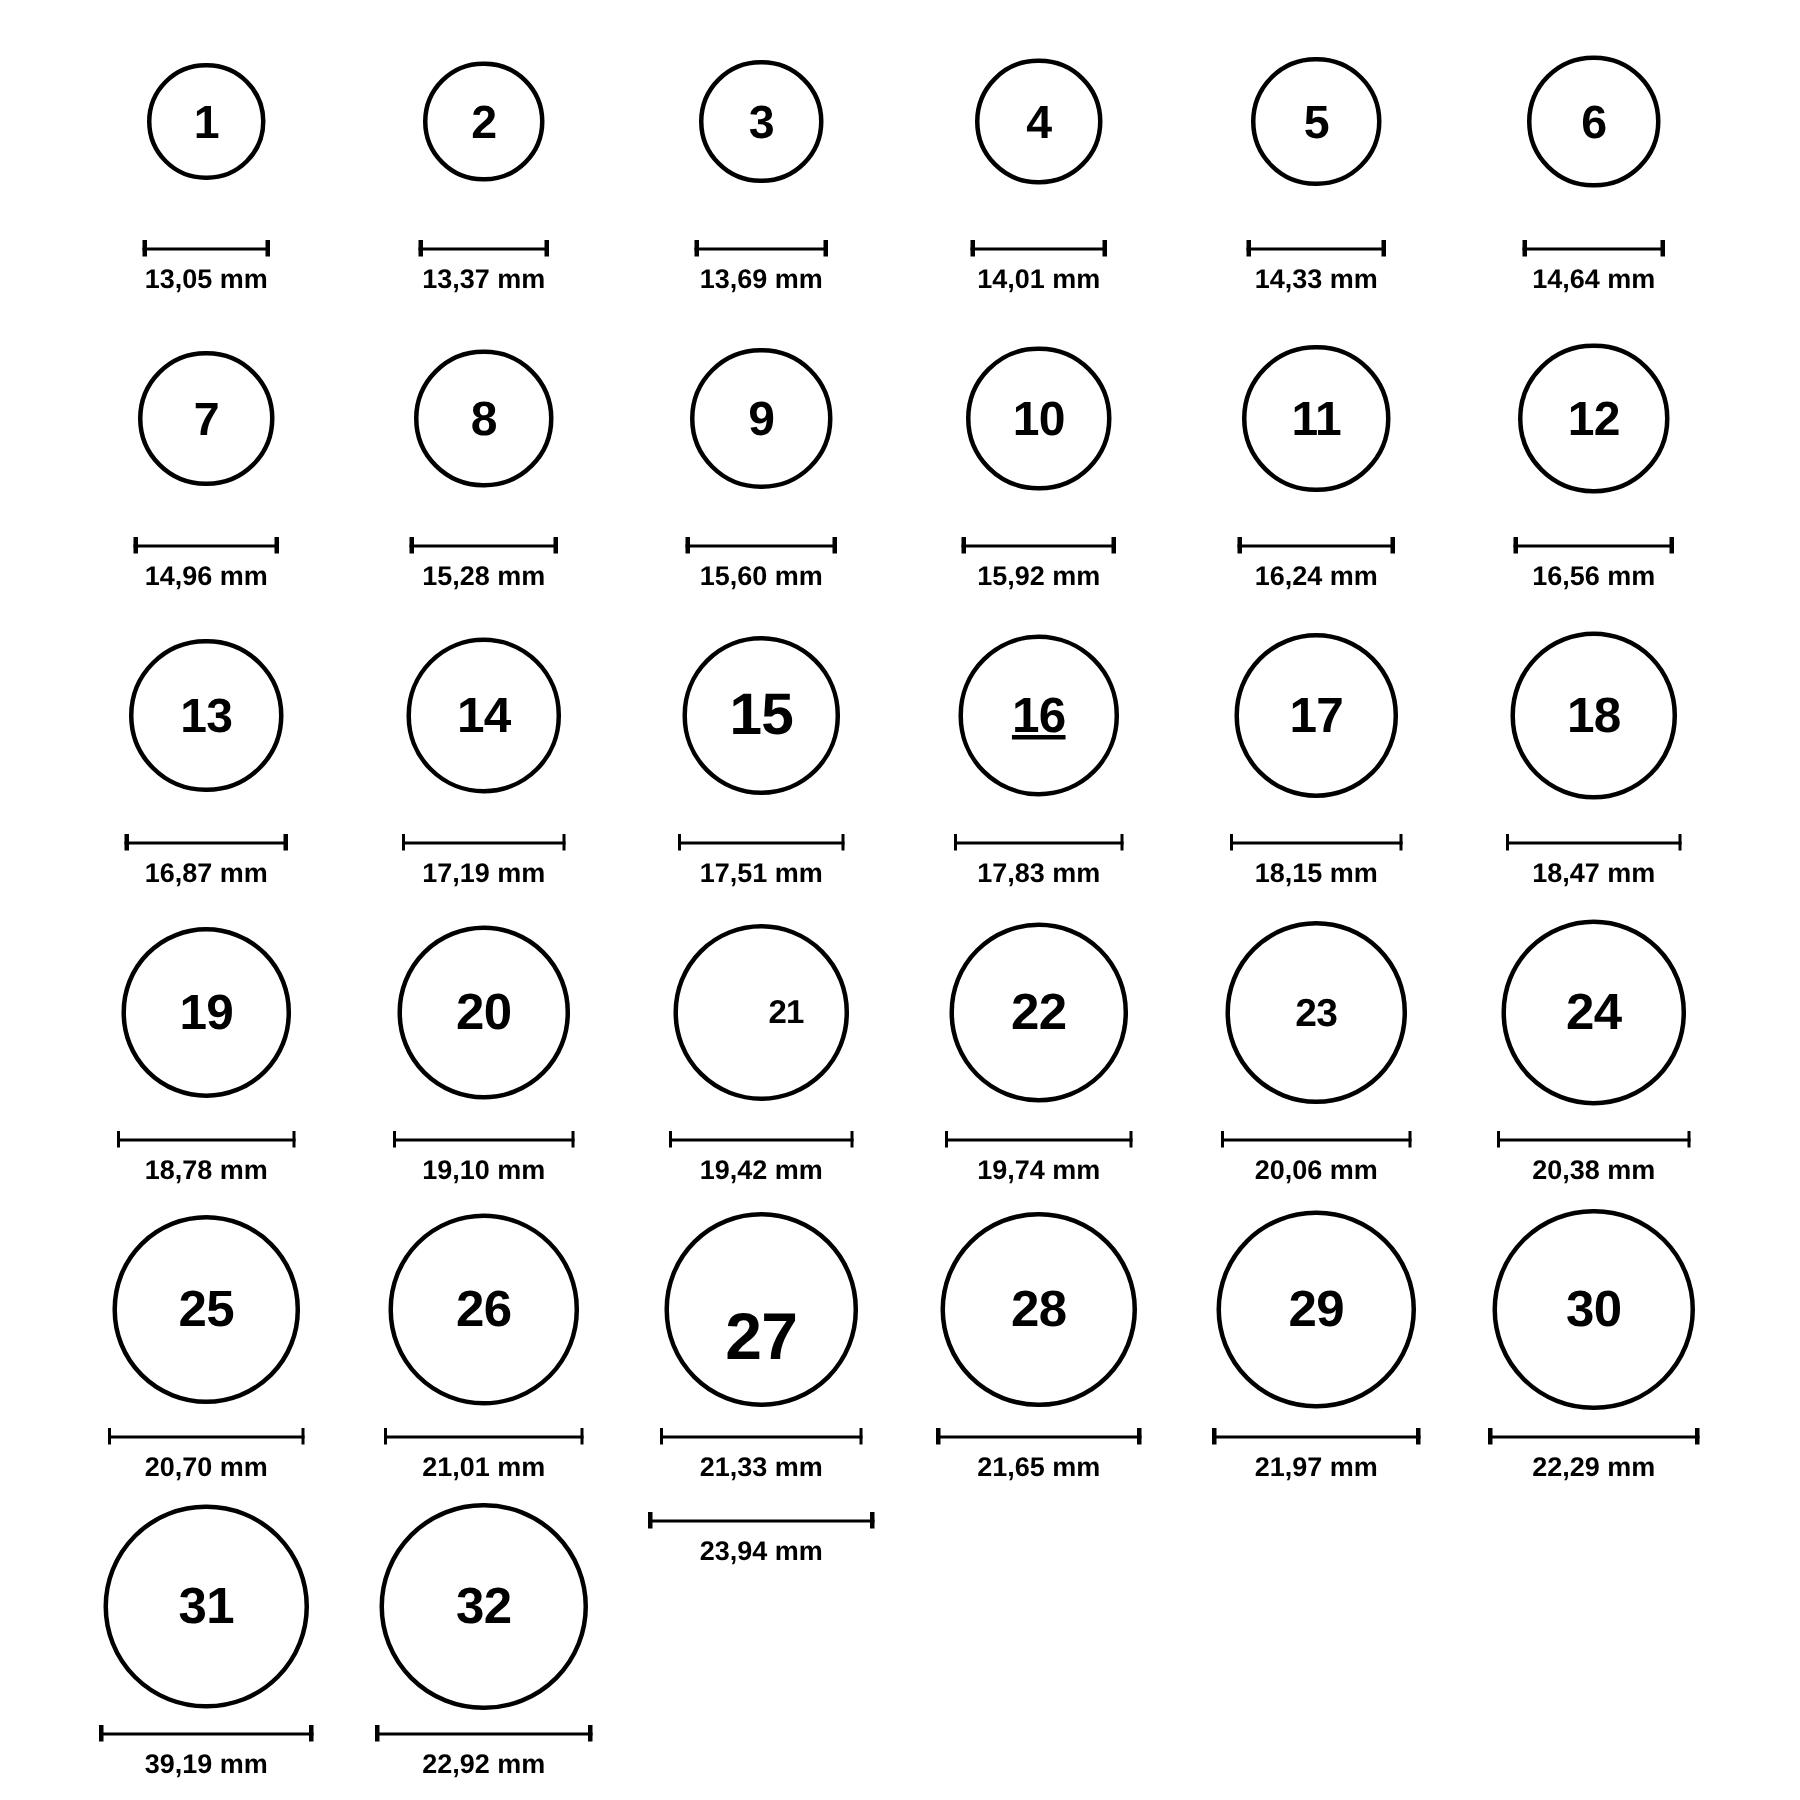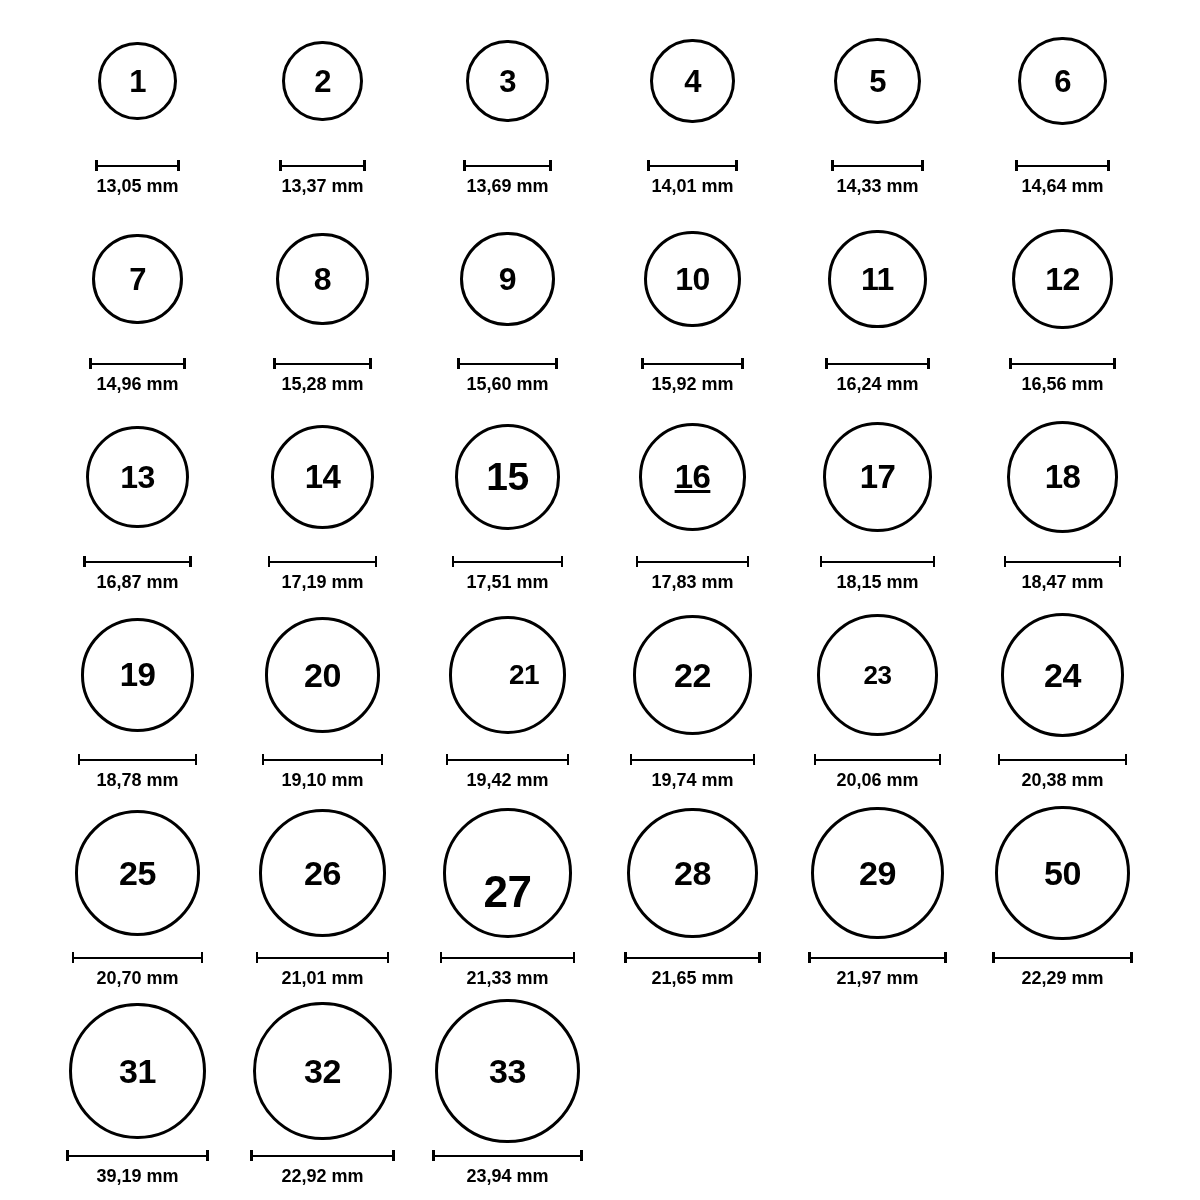--- a/index.html
+++ b/index.html
@@ -392,21 +392,21 @@
             <span class="tick-left"></span>
             <span class="line"></span>
             <span class="tick-right"></span>
           </div>
           <div class="ring-label">19,10 mm</div>
         </div>
       </div>
       <div class="ring-cell" style="height: 198px;">
         <div class="ring-circle-wrap" style="height: 142px;">
           <div class="ring-circle" style="width: 117.491px; height: 117.491px;">
-            <span class="ring-number" style="font-size: 28px; margin-left: 33px;">21</span>
+            <span class="ring-number" style="font-size: 22px; margin-left: 33px;">21</span>
           </div>
         </div>
         <div class="ring-measure">
           <div class="ring-bar" style="width: 123.491px;">
             <span class="tick-left"></span>
             <span class="line"></span>
             <span class="tick-right"></span>
           </div>
           <div class="ring-label">19,42 mm</div>
         </div>
@@ -527,21 +527,21 @@
             <span class="tick-left"></span>
             <span class="line"></span>
             <span class="tick-right"></span>
           </div>
           <div class="ring-label">21,97 mm</div>
         </div>
       </div>
       <div class="ring-cell" style="height: 198px;">
         <div class="ring-circle-wrap" style="height: 142px;">
           <div class="ring-circle" style="width: 134.855px; height: 134.855px;">
-            <span class="ring-number" style="font-size: 34px;">50</span>
+            <span class="ring-number" style="font-size: 34px;">30</span>
           </div>
         </div>
         <div class="ring-measure">
           <div class="ring-bar" style="width: 140.855px;">
             <span class="tick-left"></span>
             <span class="line"></span>
             <span class="tick-right"></span>
           </div>
           <div class="ring-label">22,29 mm</div>
         </div>
@@ -570,25 +570,20 @@
         <div class="ring-measure">
           <div class="ring-bar" style="width: 144.666px;">
             <span class="tick-left"></span>
             <span class="line"></span>
             <span class="tick-right"></span>
           </div>
           <div class="ring-label">22,92 mm</div>
         </div>
       </div>
       <div class="ring-cell" style="height: 198px;">
-        <div class="ring-circle-wrap" style="height: 142px;">
-          <div class="ring-circle" style="width: 144.837px; height: 144.837px;">
-            <span class="ring-number" style="font-size: 34px;">33</span>
-          </div>
-        </div>
         <div class="ring-measure">
           <div class="ring-bar" style="width: 150.837px;">
             <span class="tick-left"></span>
             <span class="line"></span>
             <span class="tick-right"></span>
           </div>
           <div class="ring-label">23,94 mm</div>
         </div>
       </div>
     </div>

